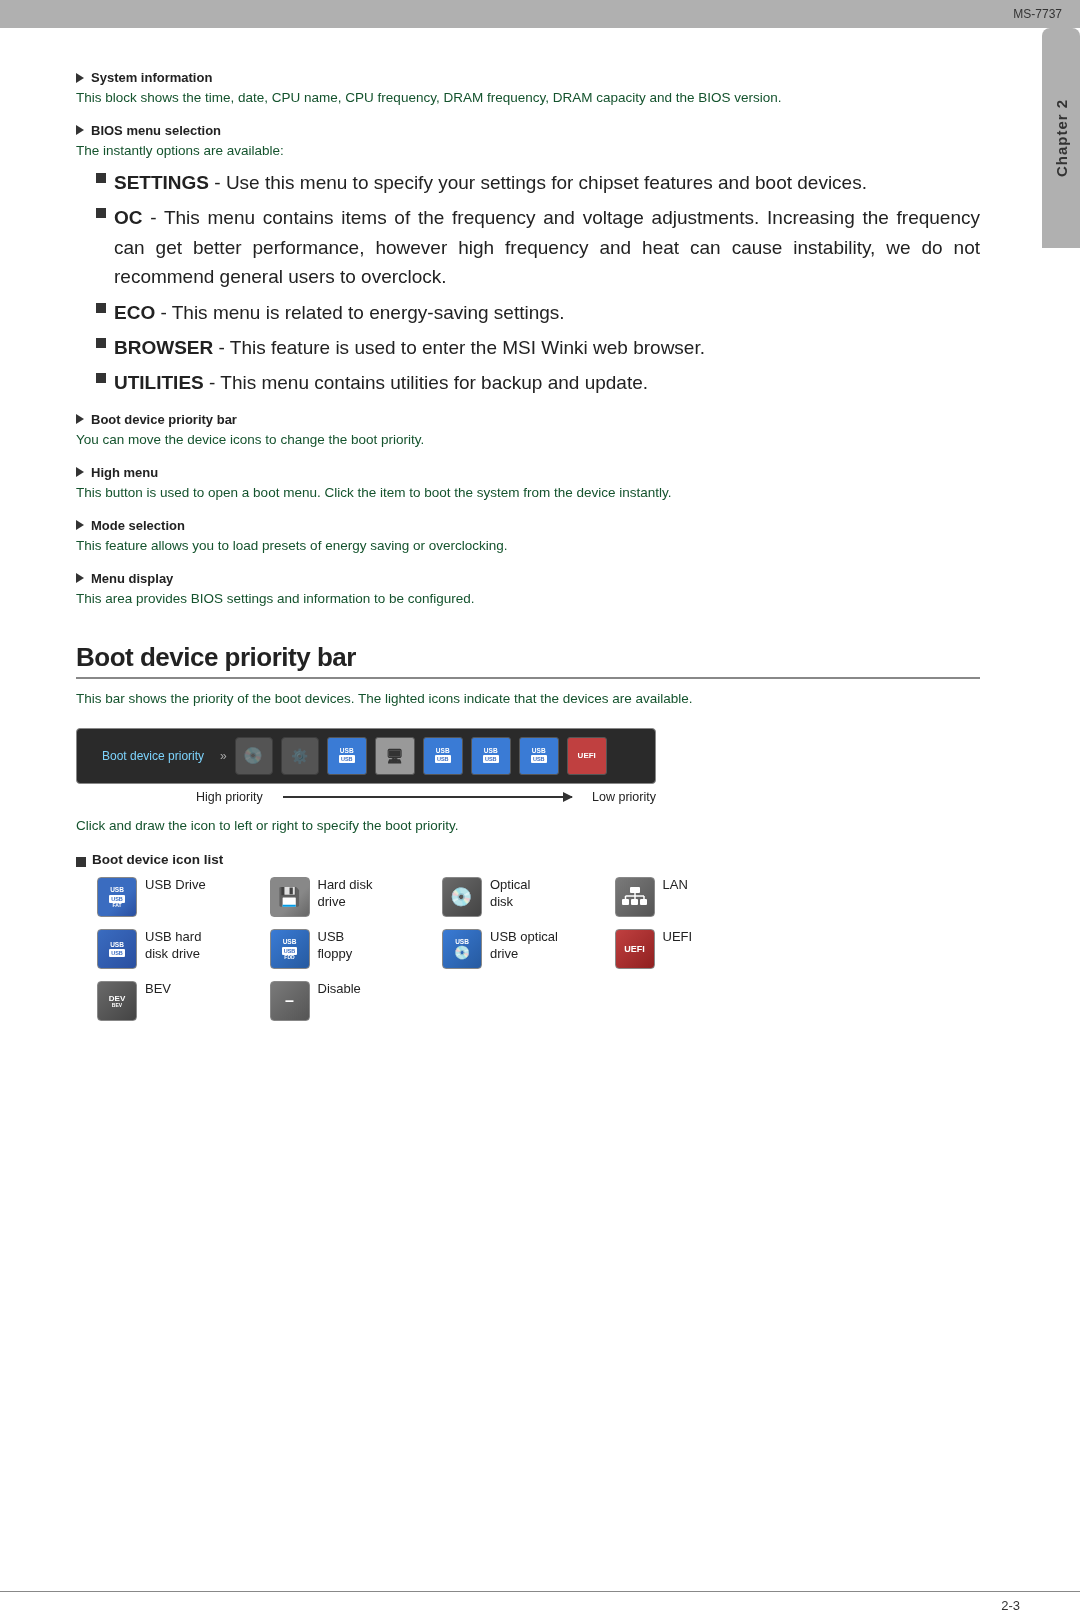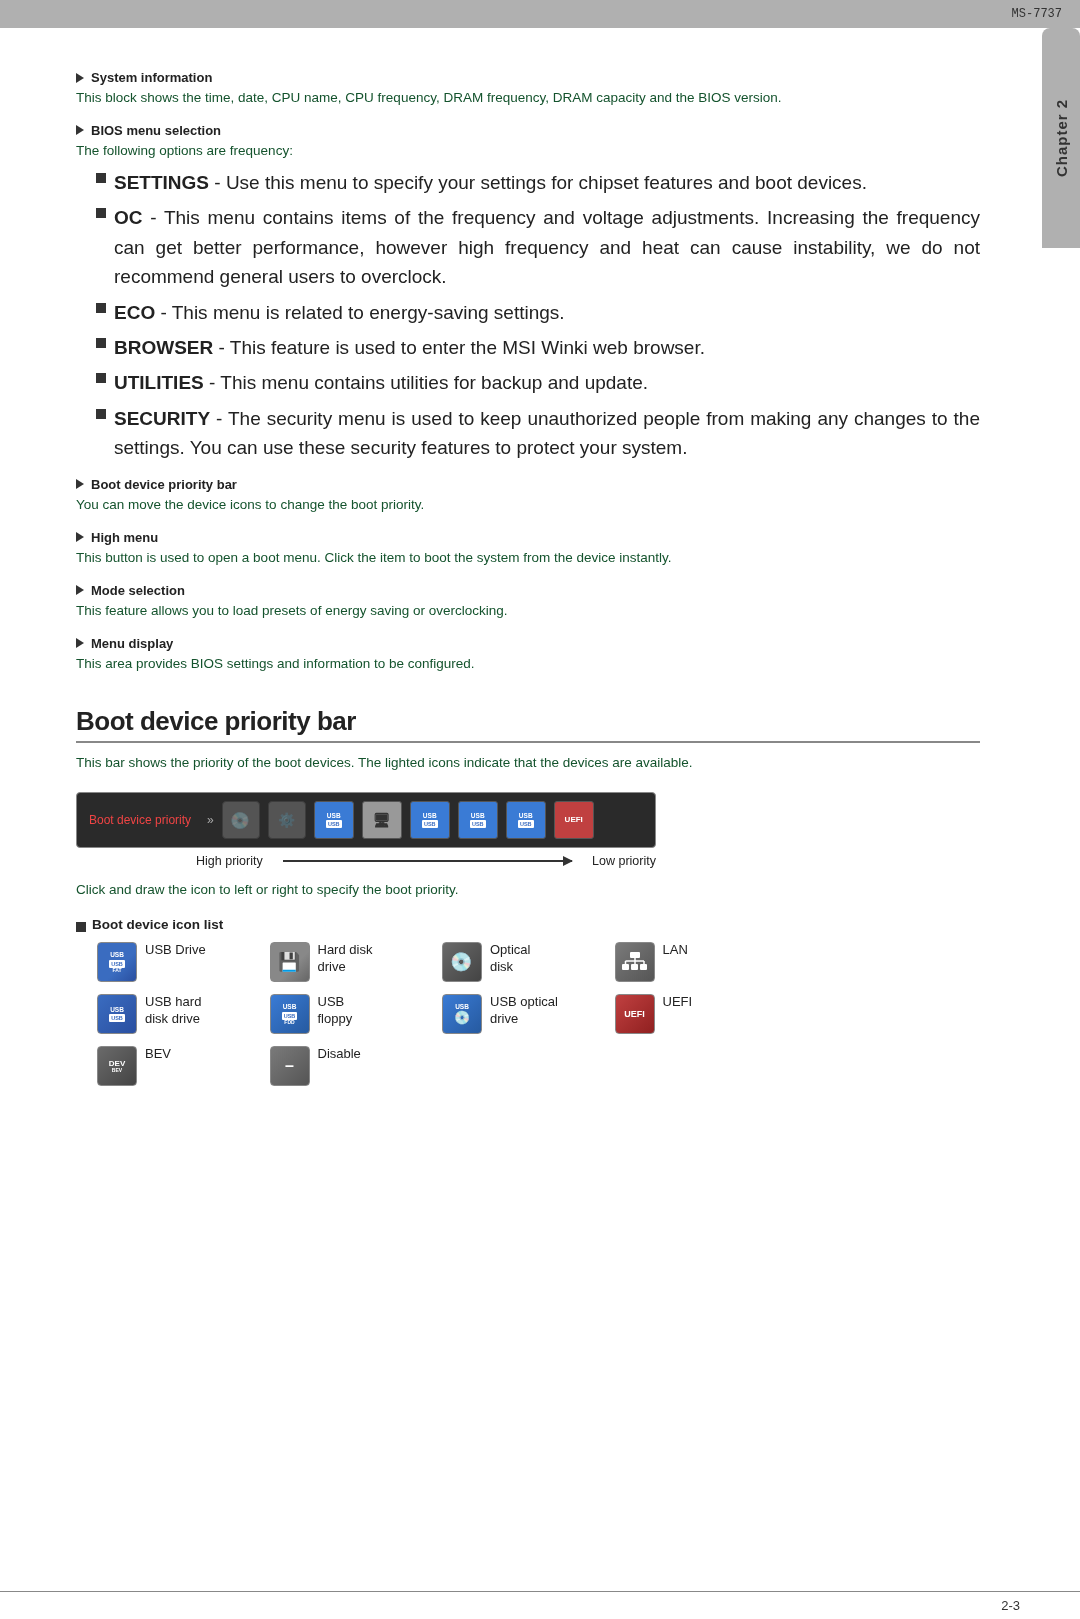--- a/index.html
+++ b/index.html
@@ -14,21 +14,20 @@
     }
 
     
     .header-bar {
       background: #b0b0b0;
       height: 28px;
       display: flex;
       align-items: center;
       justify-content: flex-end;
       padding-right: 18px;
-      font-family: Liberation Mono, monospace;
     }
     .header-model {
       font-size: 12px;
       color: #333;
     }
 
     
     .chapter-tab {
       position: absolute;
       right: 0;
@@ -129,24 +128,25 @@
       border: 1.5px solid #888;
       background: #2a2a2a;
       border-radius: 4px;
       padding: 8px 12px;
       display: flex;
       align-items: center;
       gap: 8px;
       width: 580px;
     }
     .boot-bar-label {
-      color: #ef4444;
+      color: #7dd3fc;
       font-size: 12px;
       white-space: nowrap;
       margin-right: 8px;
+      margin-left: 13px;
     }
     .boot-icon {
       width: 38px;
       height: 38px;
       border-radius: 4px;
       display: flex;
       flex-direction: column;
       align-items: center;
       justify-content: center;
       font-size: 8px;
@@ -301,21 +301,21 @@
   <div class="section-heading">
     <span class="triangle"></span>
     <span>System information</span>
   </div>
   <p class="body-text">This block shows the time, date, CPU name, CPU frequency, DRAM frequency, DRAM capacity and the BIOS version.</p>
 
   <div class="section-heading">
     <span class="triangle"></span>
     <span>BIOS menu selection</span>
   </div>
-  <p class="body-text">The following options are frequency:</p>
+  <p class="body-text">The instantly options are available:</p>
 
   <ul class="bullet-list">
     <li>
       <span class="bullet-square"></span>
       <span><strong>SETTINGS</strong><span> - Use this menu to specify your settings for chipset features and boot devices.</span></span>
     </li>
     <li>
       <span class="bullet-square"></span>
       <span><strong>OC</strong><span> - This menu contains items of the frequency and voltage adjustments. Increasing the frequency can get better performance, however high frequency and heat can cause instability, we do not recommend general users to overclock.</span></span>
     </li>
@@ -324,24 +324,20 @@
       <span><strong>ECO</strong><span> - This menu is related to energy-saving settings.</span></span>
     </li>
     <li>
       <span class="bullet-square"></span>
       <span><strong>BROWSER</strong><span> - This feature is used to enter the MSI Winki web browser.</span></span>
     </li>
     <li>
       <span class="bullet-square"></span>
       <span><strong>UTILITIES</strong><span> - This menu contains utilities for backup and update.</span></span>
     </li>
-    <li>
-      <span class="bullet-square"></span>
-      <span><strong>SECURITY</strong><span> - The security menu is used to keep unauthorized people from making any changes to the settings. You can use these security features to protect your system.</span></span>
-    </li>
   </ul>
 
   <div class="section-heading">
     <span class="triangle"></span>
     <span>Boot device priority bar</span>
   </div>
   <p class="body-text">You can move the device icons to change the boot priority.</p>
 
   <div class="section-heading">
     <span class="triangle"></span>

